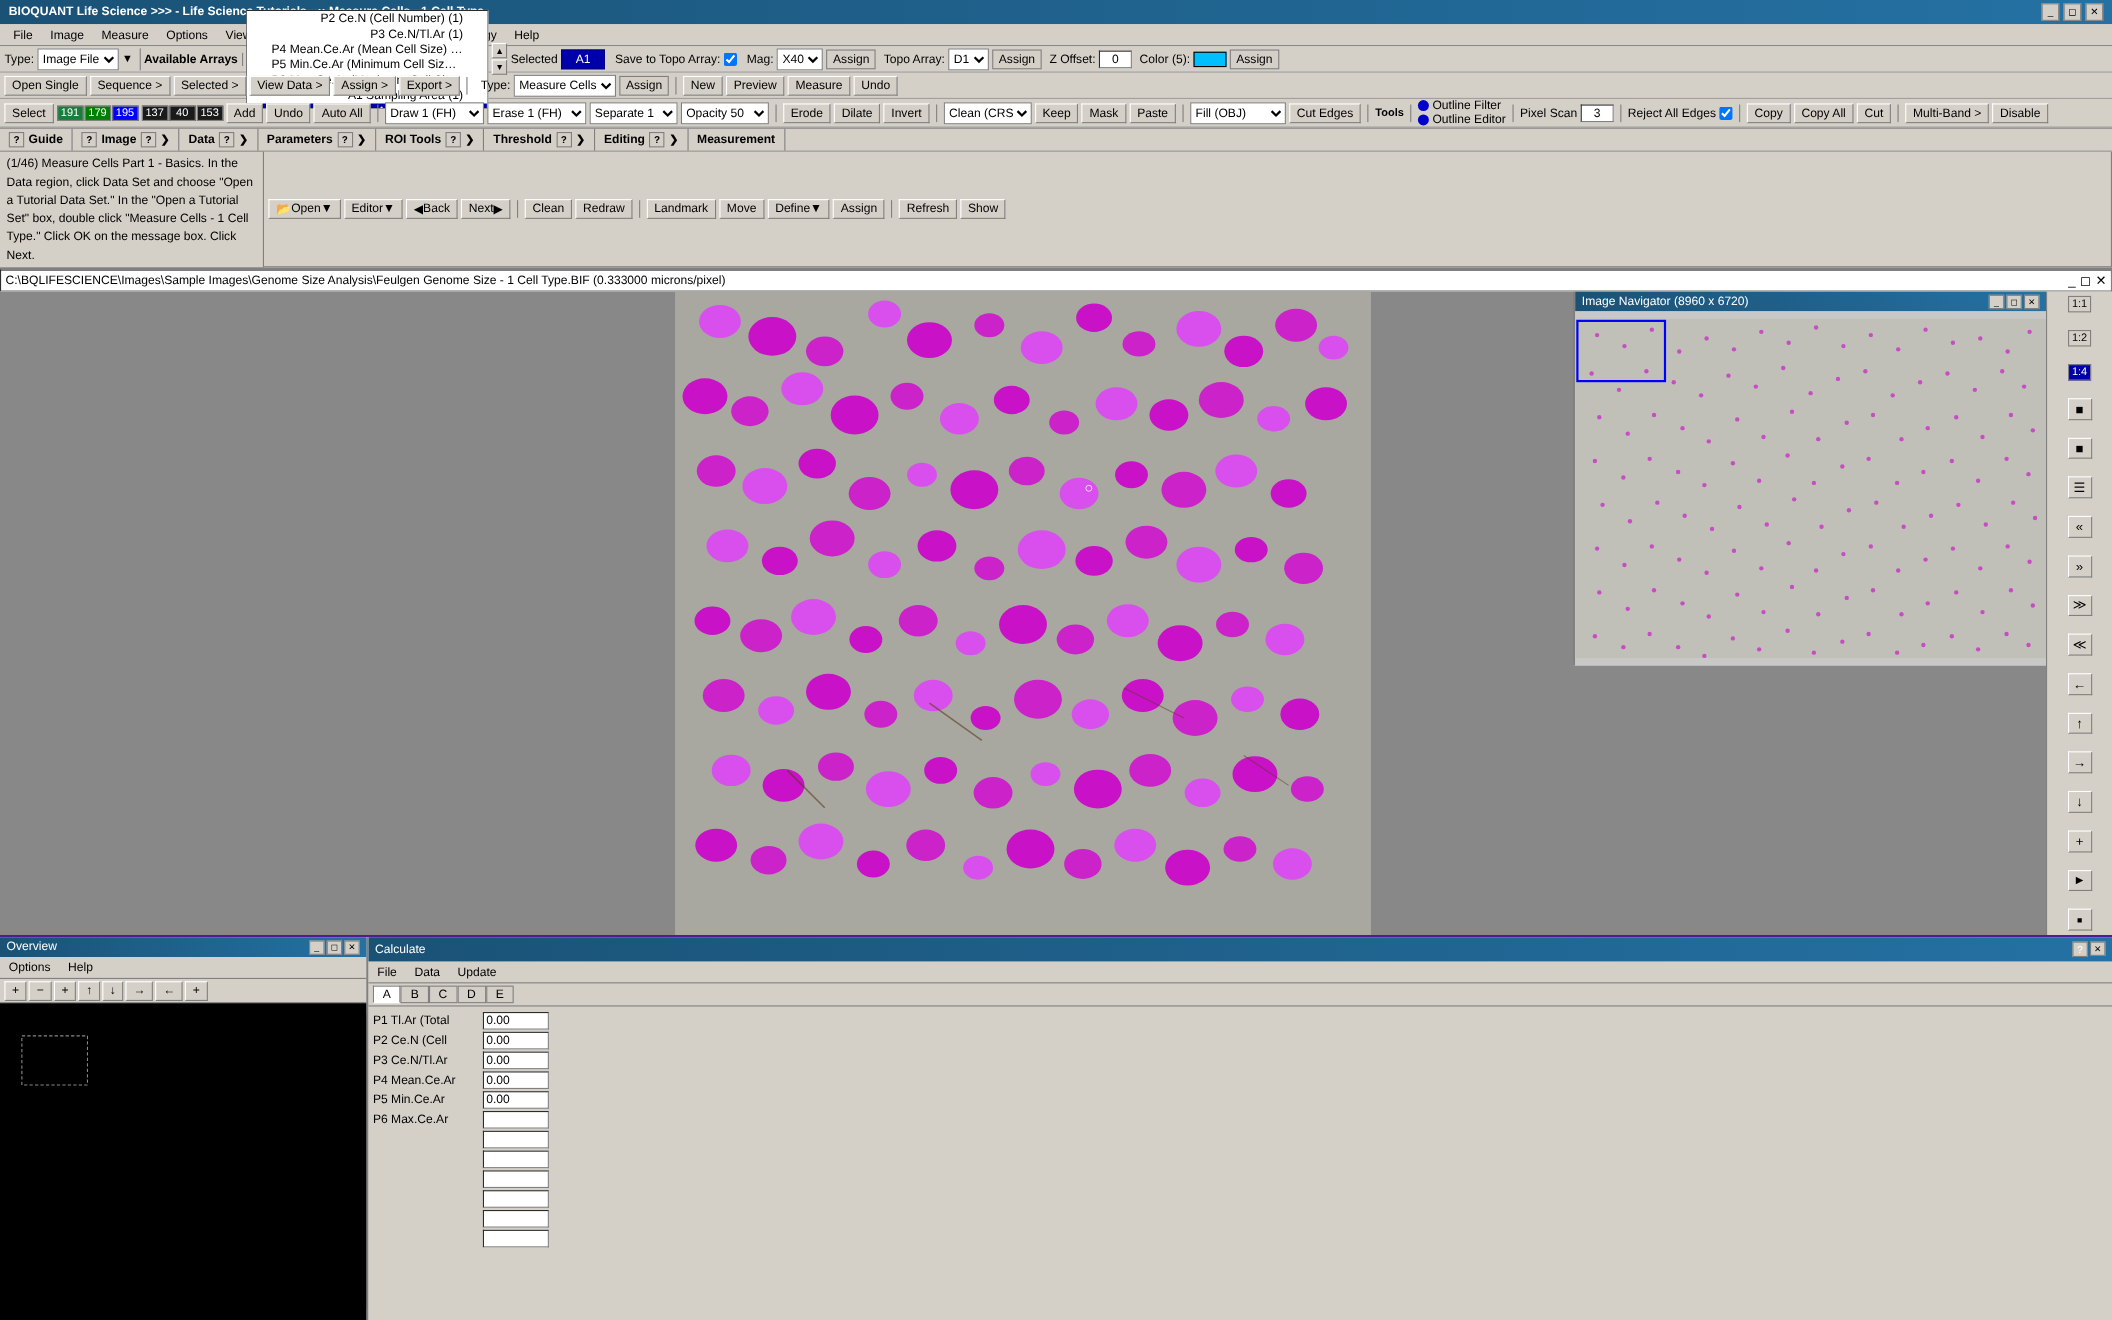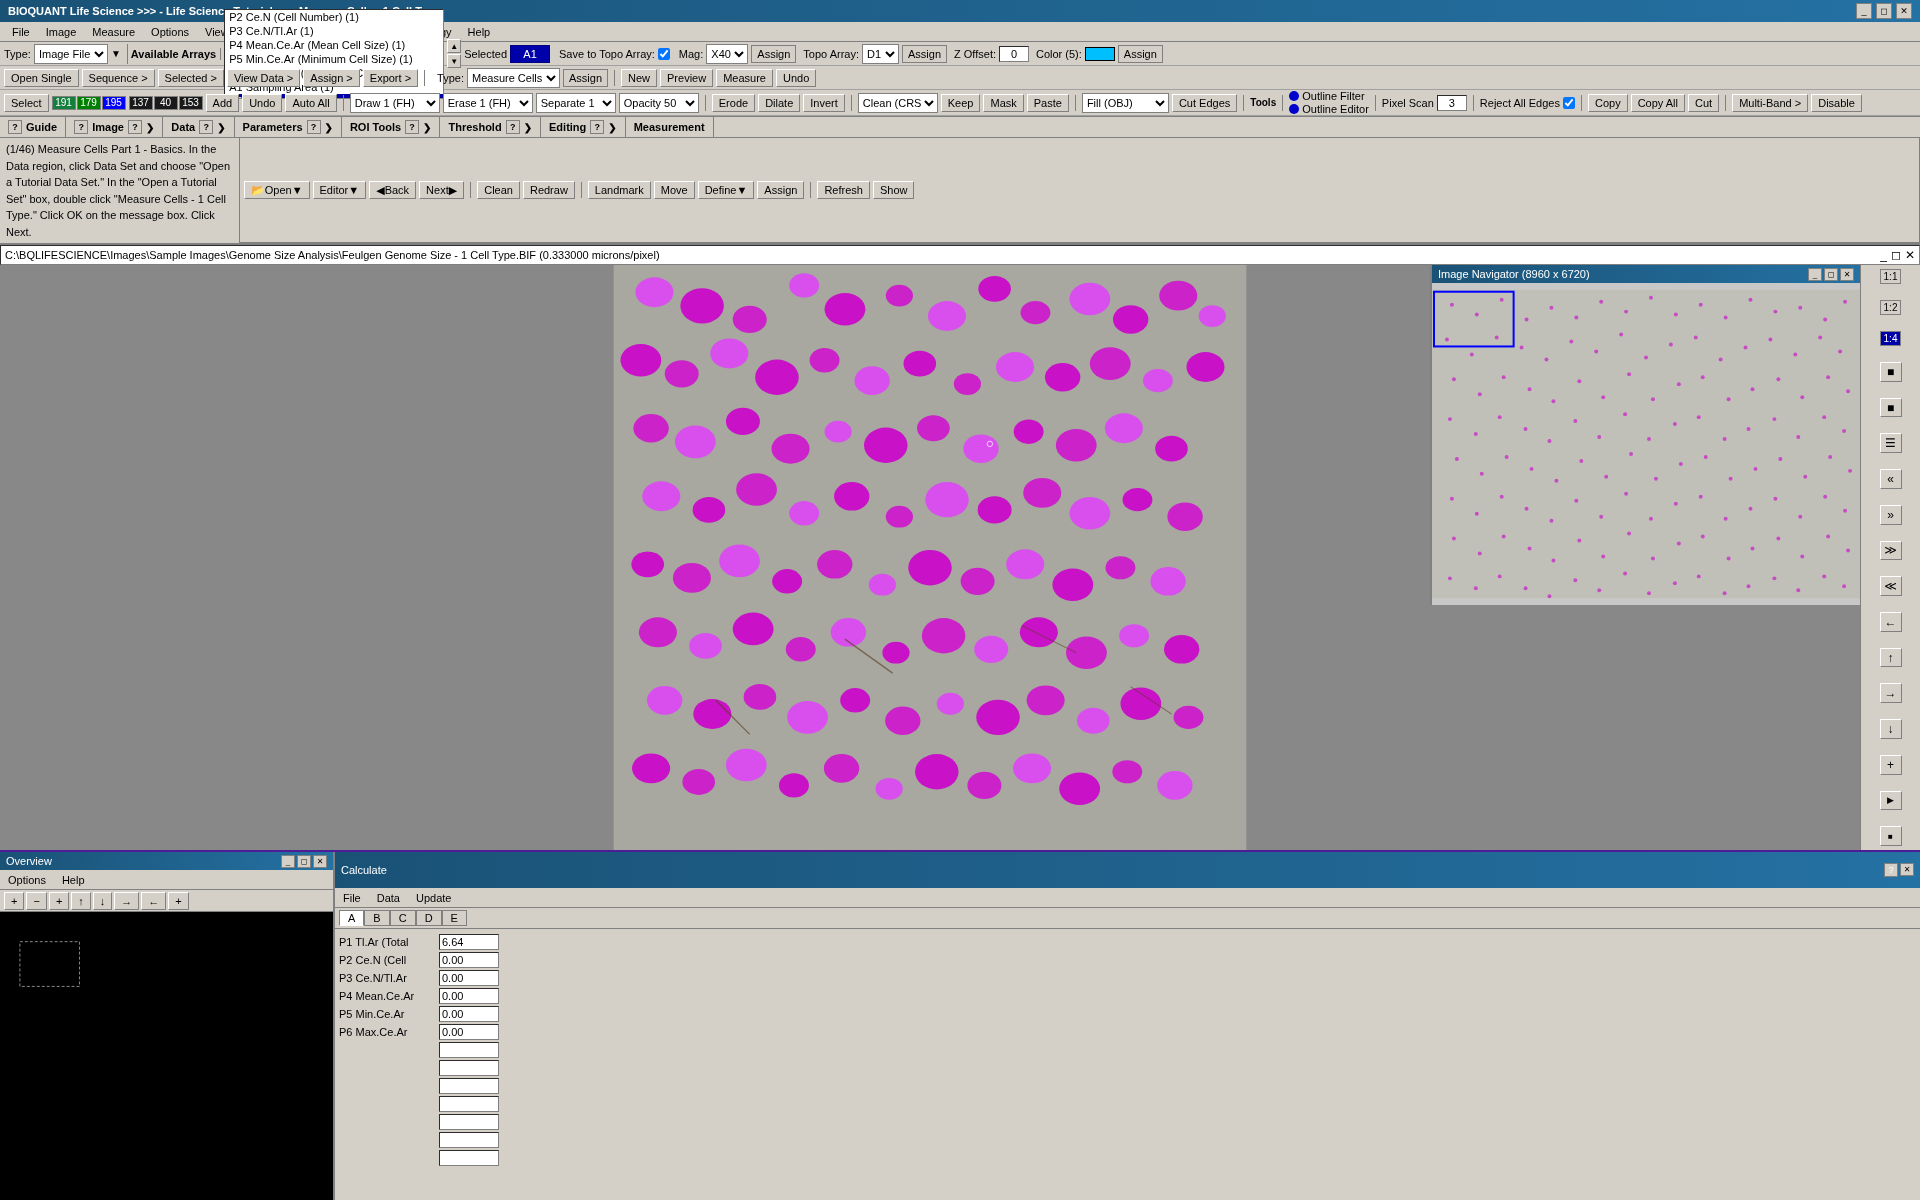--- a/index.html
+++ b/index.html
@@ -230,21 +230,21 @@
     .calculate-panel {
       flex: 1;
       background: #d4d0c8;
       display: flex;
       flex-direction: column;
     }
 
     .calc-title {
       background: linear-gradient(to right, #1a5276, #2471a3);
       color: white;
-      height: 36px;
+      height: 22px;
       display: flex;
       align-items: center;
       justify-content: space-between;
       padding: 0 6px;
       font-size: 11px;
     }
 
     .calc-menu {
       display: flex;
       align-items: center;
@@ -310,24 +310,25 @@
     }
 
     
     .array-list {
       border: 1px inset #808080;
       background: white;
       overflow-y: auto;
       font-size: 11px;
     }
     .array-item {
-      padding: 1px 4px;
+      padding: 1px 22px;
       white-space: nowrap;
       overflow: hidden;
       text-overflow: ellipsis;
+      text-align: right;
     }
     .array-item-selected {
       background: #0000aa;
       color: white;
     }
 
     
     .selected-box {
       background: #0000aa;
       color: white;
@@ -1103,37 +1104,34 @@
           </div>
           <div class="calc-label-row">
             <span>P5 Min.Ce.Ar</span>
           </div>
           <div class="calc-label-row">
             <span>P6 Max.Ce.Ar</span>
           </div>
         </div>
         <div class="calc-values">
           <div class="calc-value-row">
-            <input class="calc-input" type="text" value="6.64" style="">
+            <input class="calc-input" type="text" value="0.00" style="">
           </div>
           <div class="calc-value-row">
             <input class="calc-input" type="text" value="0.00" style="">
           </div>
           <div class="calc-value-row">
             <input class="calc-input" type="text" value="0.00" style="">
           </div>
           <div class="calc-value-row">
             <input class="calc-input" type="text" value="0.00" style="">
           </div>
           <div class="calc-value-row">
             <input class="calc-input" type="text" value="0.00" style="">
           </div>
-          <div class="calc-value-row">
-            <input class="calc-input" type="text" value="0.00" style="">
-          </div>
 
           <div class="calc-value-row">
             <input class="calc-input" type="text" value="" style="">
           </div>
           <div class="calc-value-row">
             <input class="calc-input" type="text" value="" style="">
           </div>
           <div class="calc-value-row">
             <input class="calc-input" type="text" value="" style="">
           </div>

